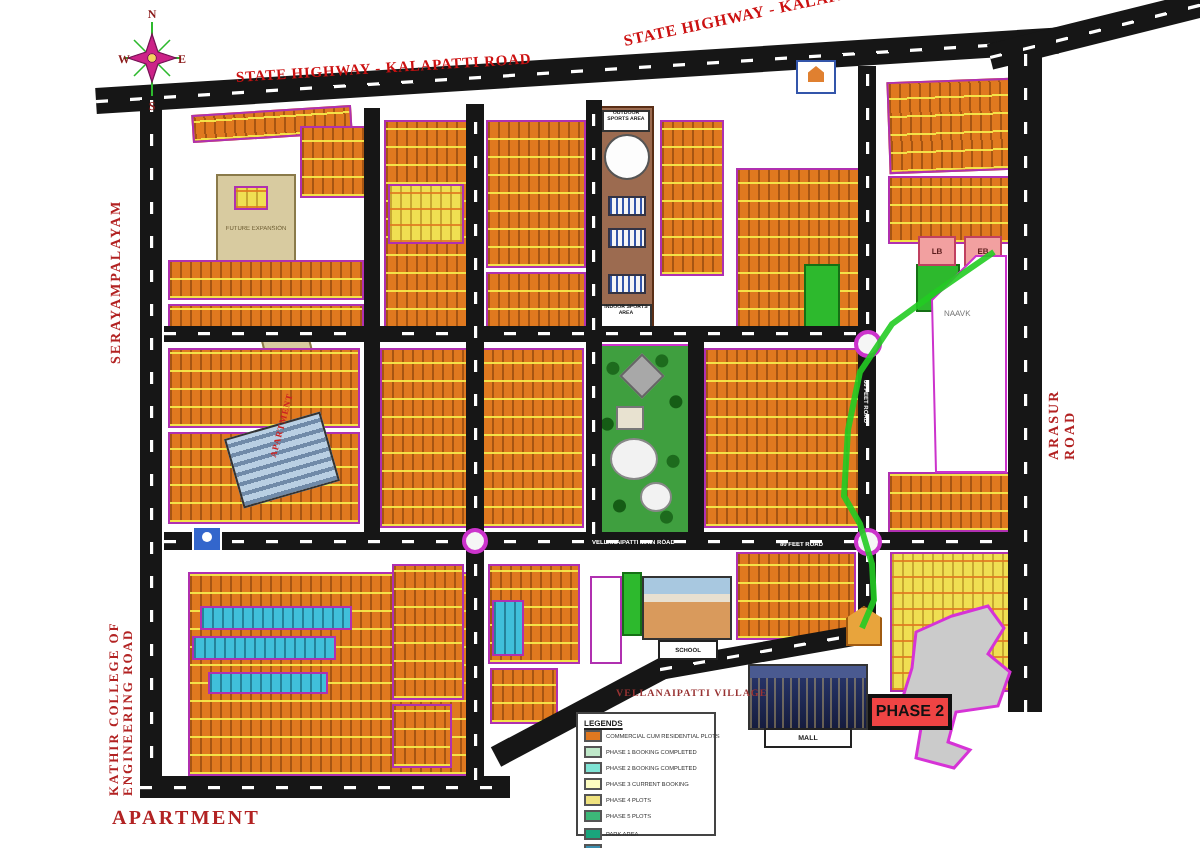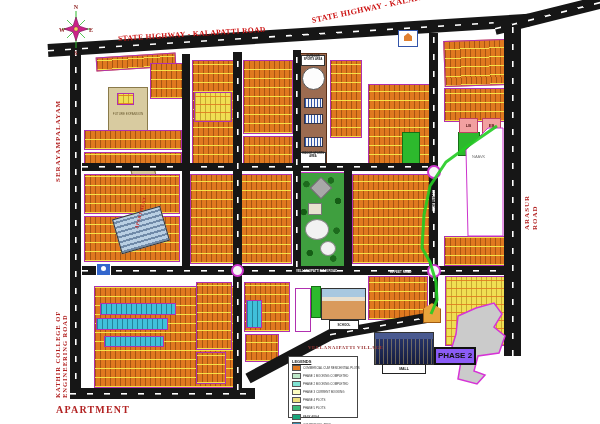--- a/index.html
+++ b/index.html
@@ -166,21 +166,21 @@
 
   <div class="photo" style="left:116px;top:212px;width:48px;height:34px;transform:rotate(-16deg);background-color:#b9cfe3;background-image:repeating-linear-gradient(0deg,rgba(40,70,110,.5) 0 2px,transparent 2px 5px);"></div>
   <div class="rser" style="left:134px;top:228px;font-size:4.5px;transform:rotate(-75deg);transform-origin:left top;color:#cc2222;letter-spacing:.5px;">APARTMENT</div>
 
   <div class="photo" style="left:321px;top:288px;width:43px;height:30px;background-image:linear-gradient(180deg,#a8c8e0 0 8px,#e8e0d0 8px 12px,#d99a5c 12px 100%),repeating-linear-gradient(90deg,rgba(255,255,255,.4) 0 2px,transparent 2px 6px);"></div>
   <div class="caption" style="left:329px;top:320px;width:28px;height:8px;line-height:8px;font-size:3px;">SCHOOL</div>
 
   <div class="photo" style="left:374px;top:332px;width:58px;height:31px;background-color:#16204a;background-image:linear-gradient(180deg,#4a5a90 0 6px,transparent 6px),repeating-linear-gradient(90deg,rgba(255,220,120,.35) 0 1px,transparent 1px 4px),linear-gradient(180deg,#2a3870 0%,#151c3e 100%);"></div>
   <div class="caption" style="left:382px;top:364px;width:42px;height:8px;line-height:8px;">MALL</div>
 
-  <div style="position:absolute;left:434px;top:347px;width:38px;height:14px;background:#8b5cf6;border:2px solid #111;z-index:5;text-align:center;line-height:14px;font-size:8px;font-weight:bold;color:#111;">PHASE 2</div>
+  <div style="position:absolute;left:434px;top:347px;width:38px;height:14px;background:#ef4444;border:2px solid #111;z-index:5;text-align:center;line-height:14px;font-size:8px;font-weight:bold;color:#111;">PHASE 2</div>
   <div class="rser" style="left:308px;top:345px;font-size:5px;color:#993333;letter-spacing:.5px;">VELLANAIPATTI VILLAGE</div>
 
   <div class="rser" style="left:118px;top:34px;font-size:7.5px;color:#cc1111;transform:rotate(-3.6deg);transform-origin:left center;letter-spacing:.4px;white-space:nowrap;">STATE HIGHWAY - KALAPATTI ROAD</div>
   <div class="rser" style="left:312px;top:16px;font-size:8px;color:#cc1111;transform:rotate(-12deg);transform-origin:left center;letter-spacing:.4px;white-space:nowrap;">STATE HIGHWAY - KALAPATTI ROAD</div>
   <div class="rser vlabel" style="left:54px;top:90px;height:92px;font-size:7px;">SERAYAMPALAYAM</div>
   <div class="rser vlabel" style="left:54px;top:256px;height:142px;font-size:6.5px;">KATHIR COLLEGE OF  ENGINEERING ROAD</div>
   <div class="rser" style="left:56px;top:404px;font-size:10px;letter-spacing:1.2px;">APARTMENT</div>
   <div class="rser vlabel" style="left:523px;top:168px;height:62px;font-size:7px;">ARASUR ROAD</div>
   <div class="microW" style="left:296px;top:268.5px;">VELLANAIPATTI MAIN ROAD</div>
   <div class="microW" style="left:390px;top:269.5px;">80 FEET ROAD</div>

